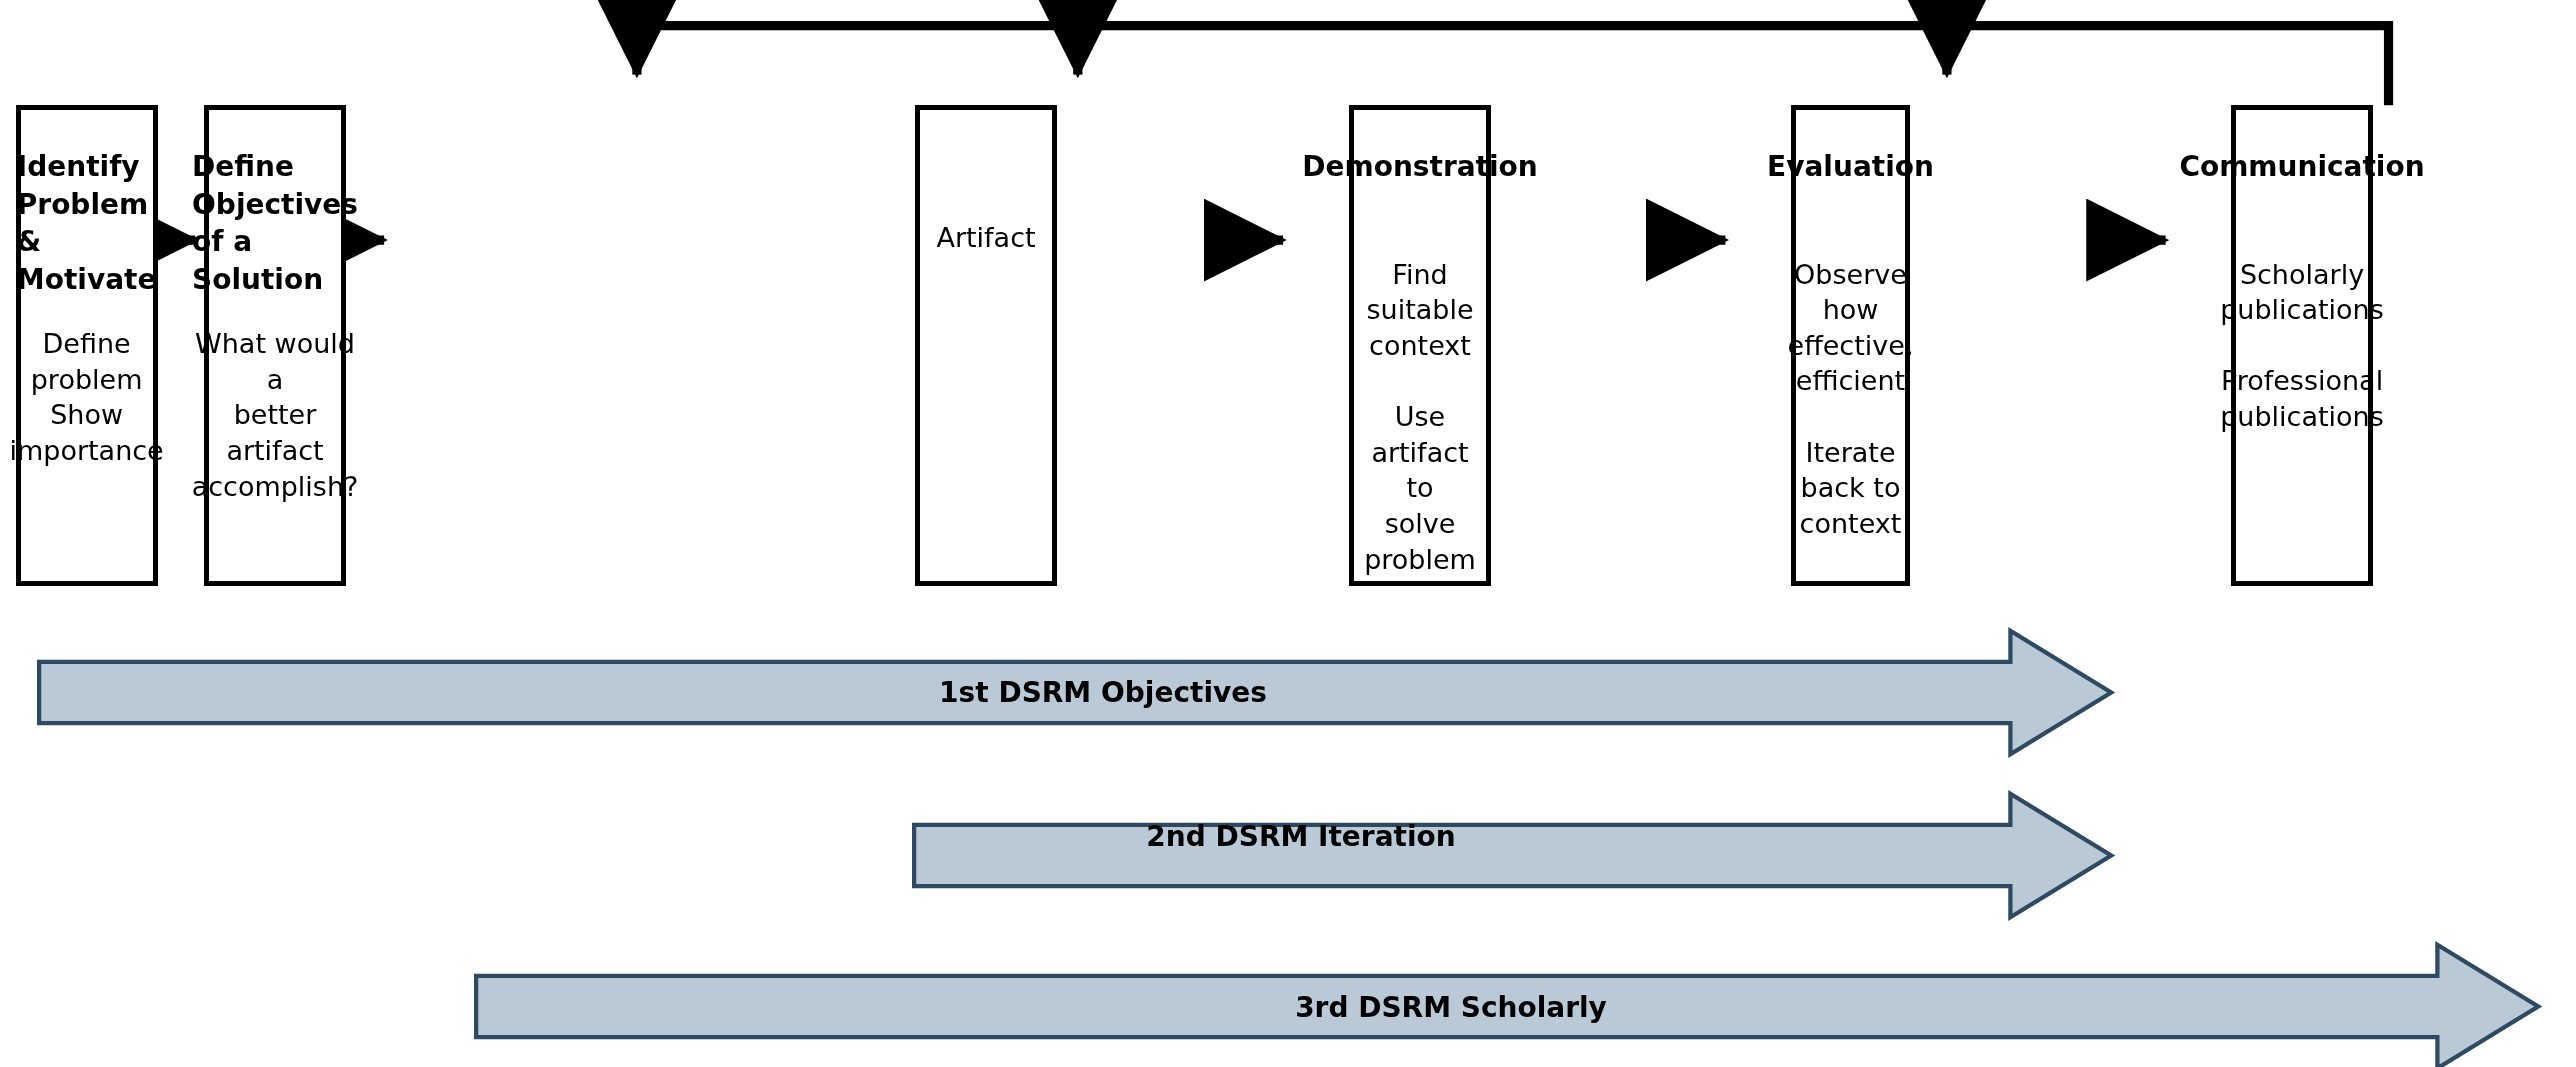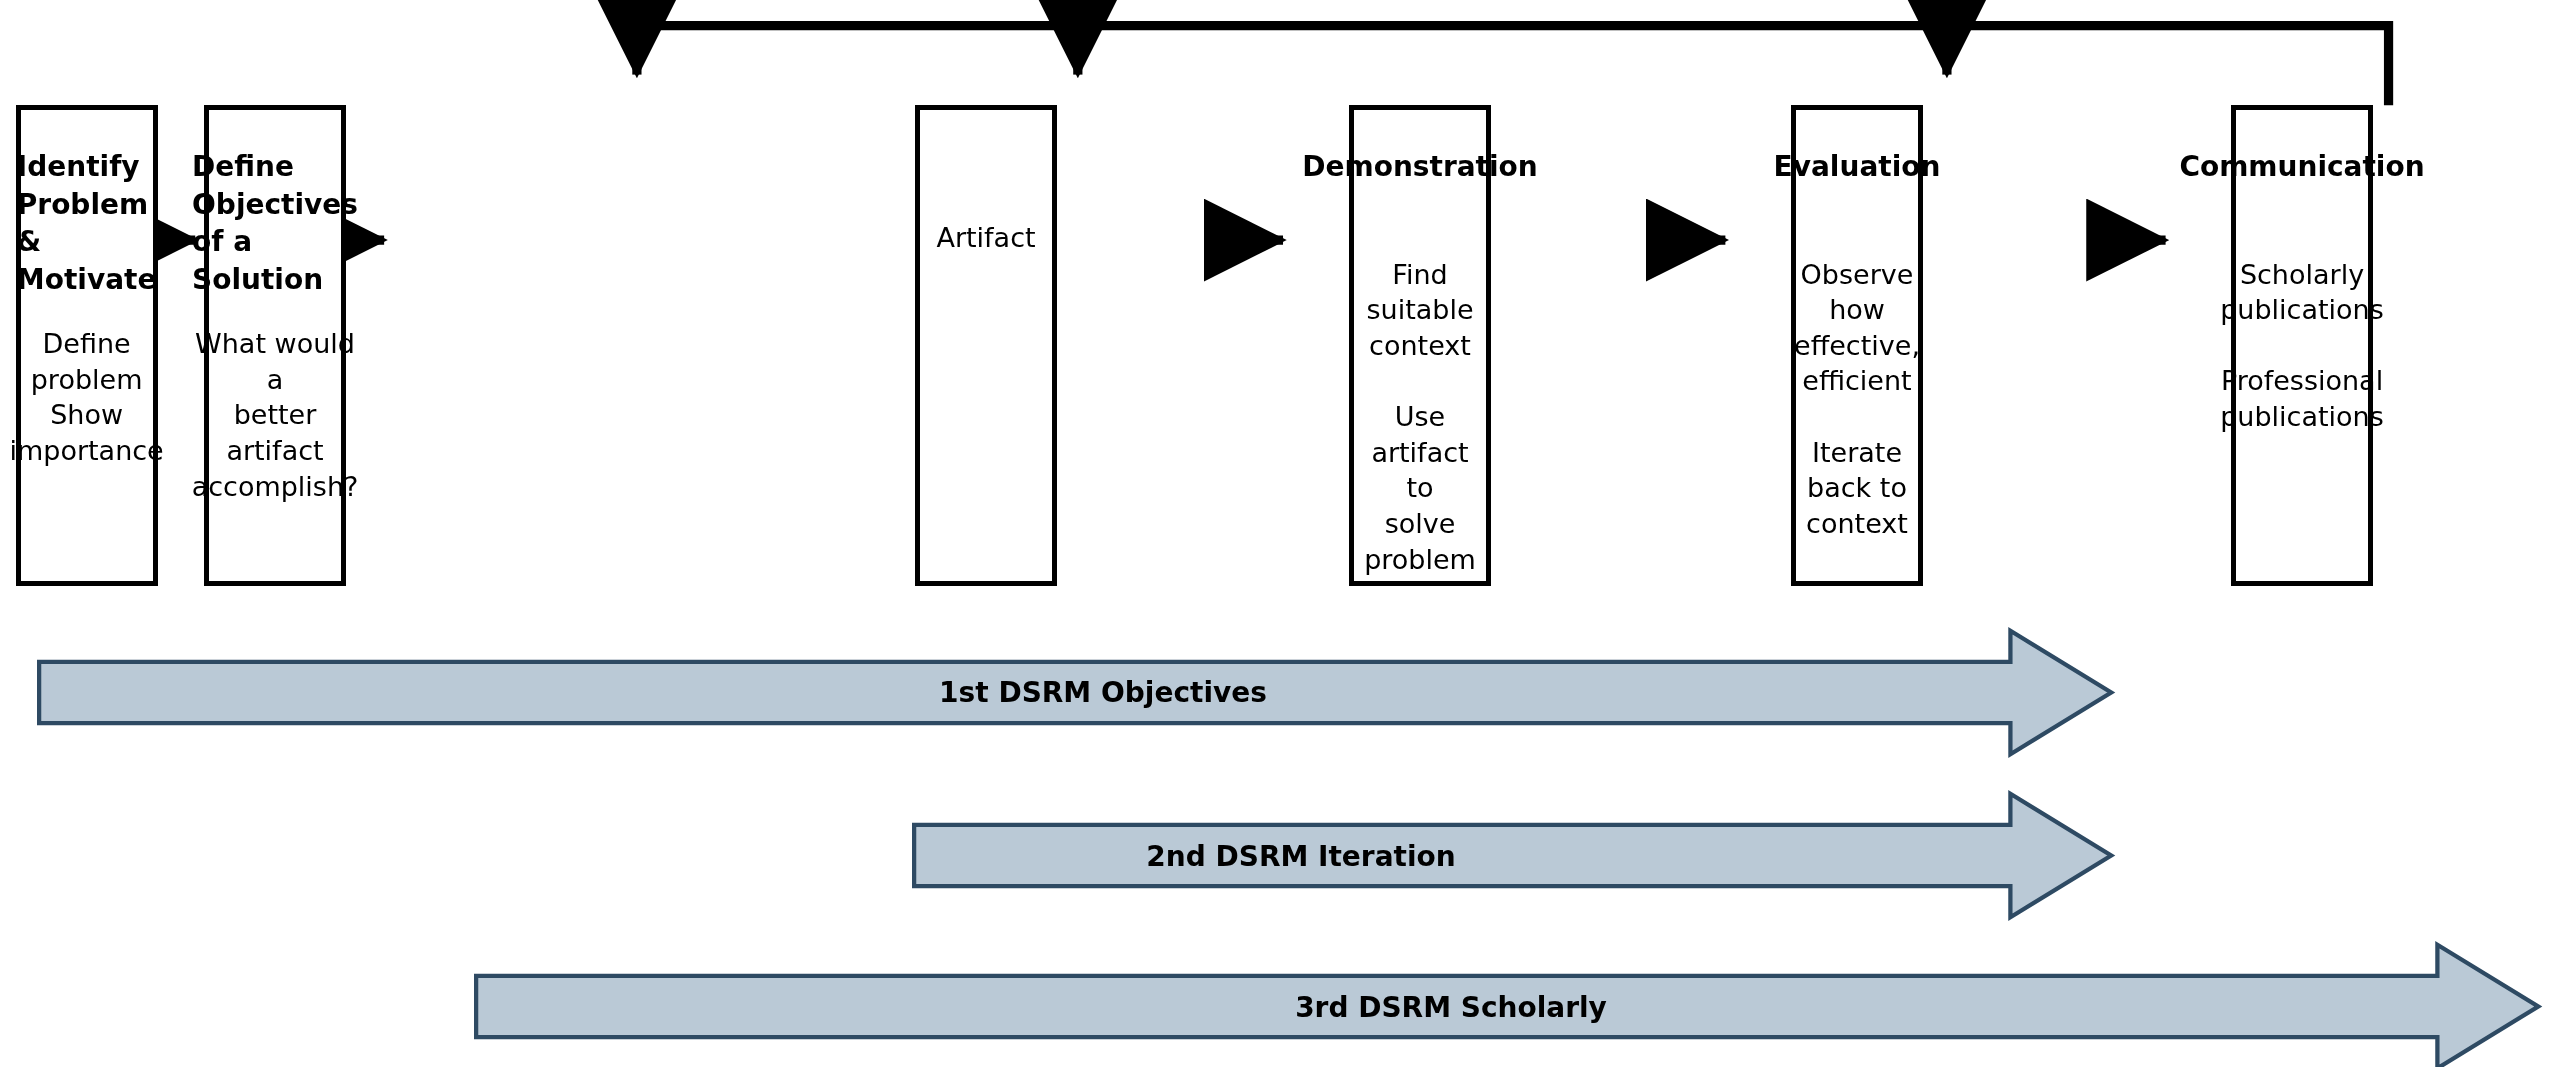--- a/index.html
+++ b/index.html
@@ -132,21 +132,21 @@
 
   <div class="stage-box" style="left:1349px; top:105px; width:142px; height:481px; padding-top:38px;">
     <div class="stage-title">Demonstration</div>
     <div class="stage-desc" style="margin-top:71px;">Find suitable
 context
 
 Use artifact to
 solve problem</div>
   </div>
 
-  <div class="stage-box" style="left:1791px; top:105px; width:132px; height:481px; padding-top:38px;">
+  <div class="stage-box" style="left:1791px; top:105px; width:119px; height:481px; padding-top:38px;">
     <div class="stage-title">Evaluation</div>
     <div class="stage-desc" style="margin-top:71px;">Observe how
 effective, efficient
 
 Iterate back to
 context</div>
   </div>
 
   <div class="stage-box" style="left:2231px; top:105px; width:142px; height:481px; padding-top:38px;">
     <div class="stage-title">Communication</div>
@@ -158,21 +158,21 @@
   </div>
 
   <svg class="iteration-arrow" style="left:37px; top:625px; width:2087px; height:135px;" viewBox="0 0 2940 190">
     <polygon points="3,52 2780,52 2780,8 2922,95 2780,182 2780,138 3,138" fill="#bac9d6" stroke="#2e4a63" stroke-width="6" stroke-linejoin="miter"></polygon>
   </svg>
   <div class="iteration-label" style="left:1103px; top:692px;">1st DSRM Objectives</div>
 
   <svg class="iteration-arrow" style="left:912px; top:788px; width:1212px; height:135px;" viewBox="0 0 1707 190">
     <polygon points="3,52 1547,52 1547,8 1689,95 1547,182 1547,138 3,138" fill="#bac9d6" stroke="#2e4a63" stroke-width="6" stroke-linejoin="miter"></polygon>
   </svg>
-  <div class="iteration-label" style="left:1301px; top:856px;">2nd DSRM Iteration</div>
+  <div class="iteration-label" style="left:1301px; top:836px;">2nd DSRM Iteration</div>
 
   <svg class="iteration-arrow" style="left:474px; top:939px; width:2077px; height:135px;" viewBox="0 0 2925 190">
     <polygon points="3,52 2765,52 2765,8 2907,95 2765,182 2765,138 3,138" fill="#bac9d6" stroke="#2e4a63" stroke-width="6" stroke-linejoin="miter"></polygon>
   </svg>
   <div class="iteration-label" style="left:1451px; top:1007px;">3rd DSRM Scholarly</div>
 
 </div>
 
 
 </body></html>

